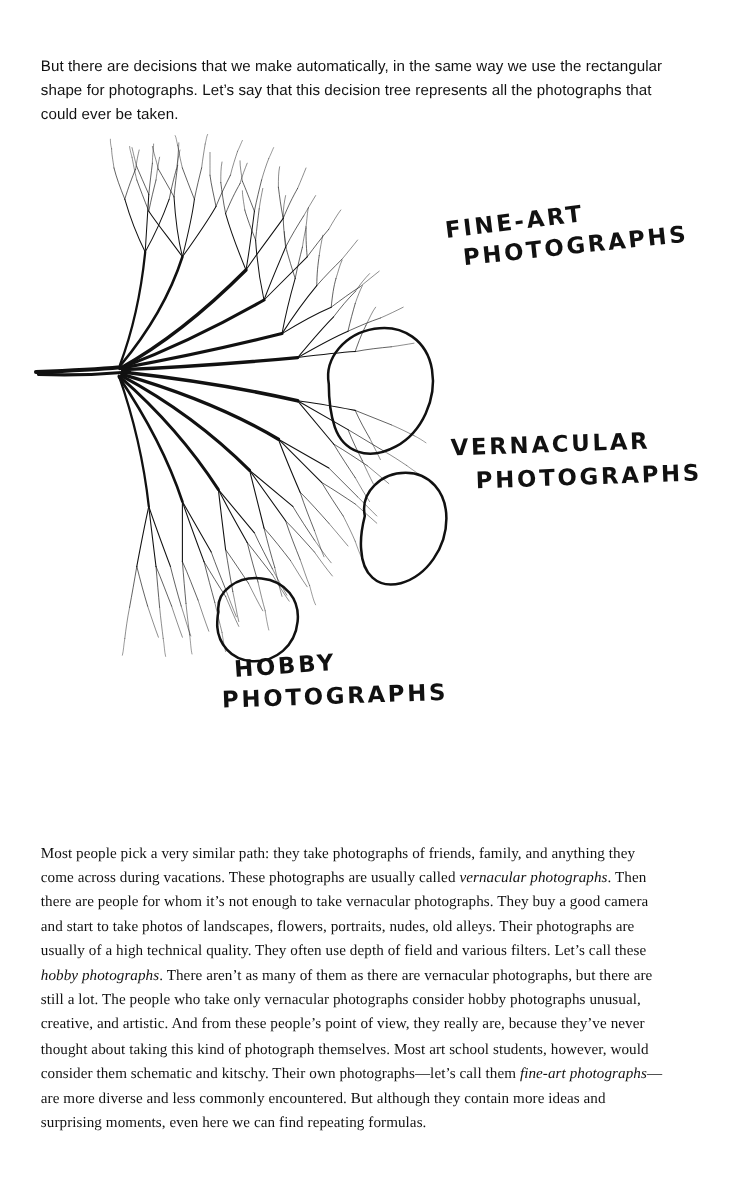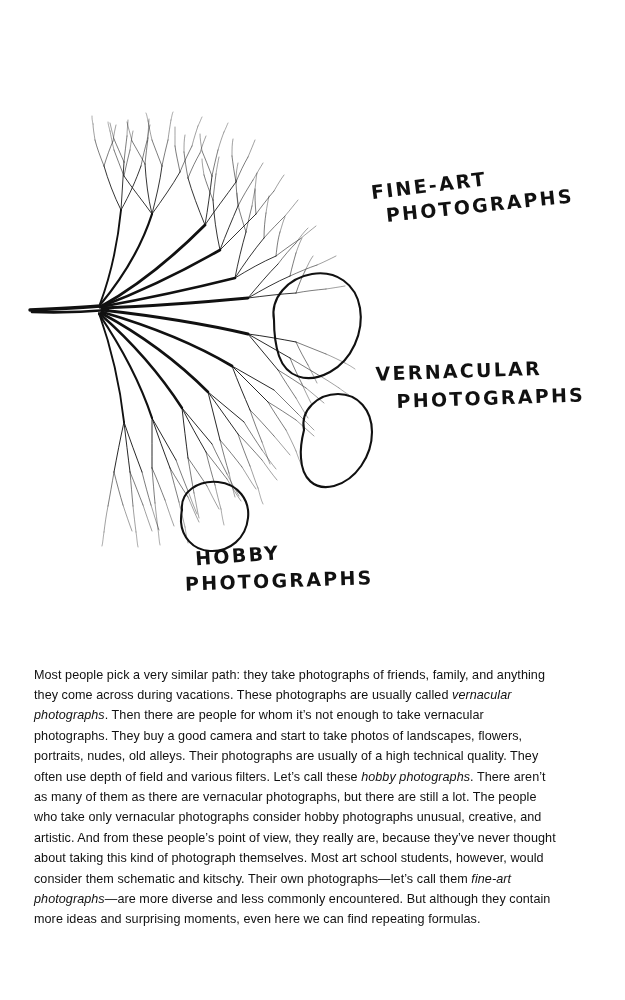--- a/index.html
+++ b/index.html
@@ -27,21 +27,21 @@
     left: 34px;
     width: 524px;
     font-size: 12.6px;
     line-height: 1.62;
     color: #111111;
     letter-spacing: 0.005em;
     text-align: left;
   }
 
   #top-para { top: 32px; }
-  #bottom-para { top: 652px; }
+  #bottom-para { top: 688px; font-family: Liberation Serif, serif; }
 
   .para em {
     font-style: italic;
   }
 
   
   .figure {
     position: absolute;
     left: 0;
     top: 110px;
@@ -97,20 +97,21 @@
     margin-left: -12px;
     margin-top: 2px;
     transform: rotate(2deg);
   }
 </style>
 </head>
 <body>
 
 <div class="page">
 
+  <p class="para" id="top-para">But there are decisions that we make automatically, in the same way we use the rectangular shape for photographs. Let’s say that this decision tree represents all the photographs that could ever be taken.</p>
 
   <div class="figure">
 
     <svg width="625" height="520" viewBox="0 0 625 520">
       <g id="tree" fill="none" stroke="#111111" stroke-linecap="round" stroke-width="1.1">
 
         <path d="M30 200 C55 199 78 198 100 196" stroke-width="3.4"></path>
         <path d="M32 202 C60 203 85 202 108 200" stroke-width="2.6"></path>
 
         <path d="M100 197 C140 175 175 145 205 115" stroke-width="2.8"></path>

